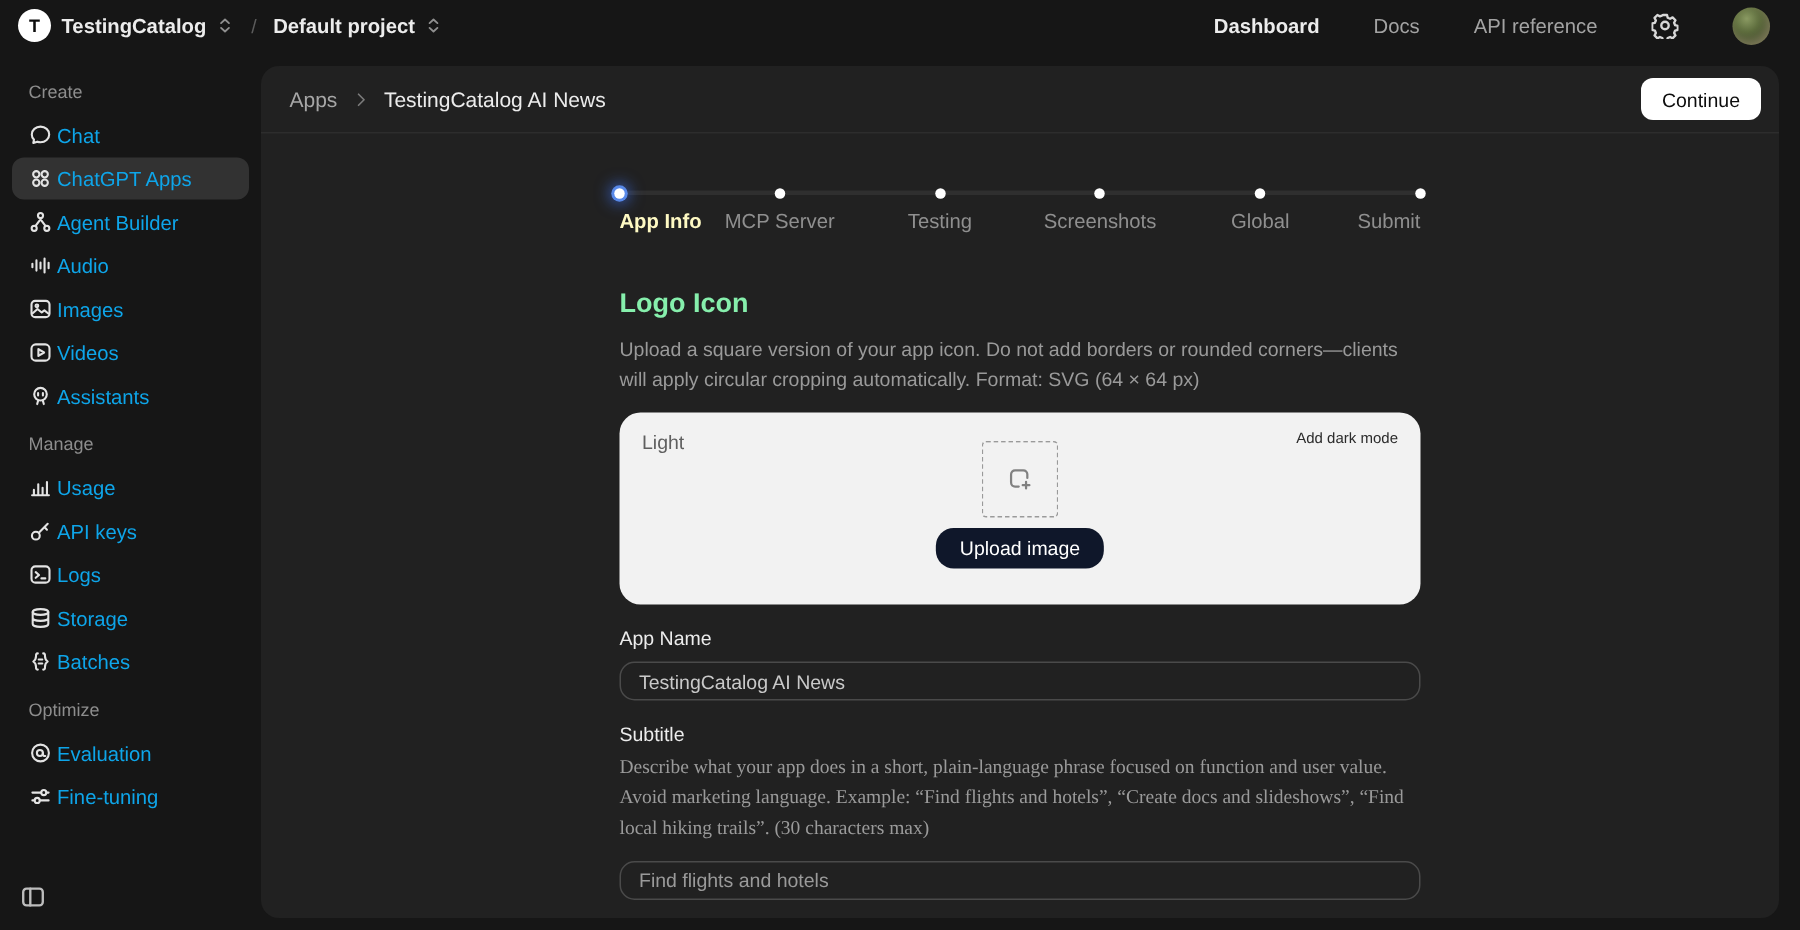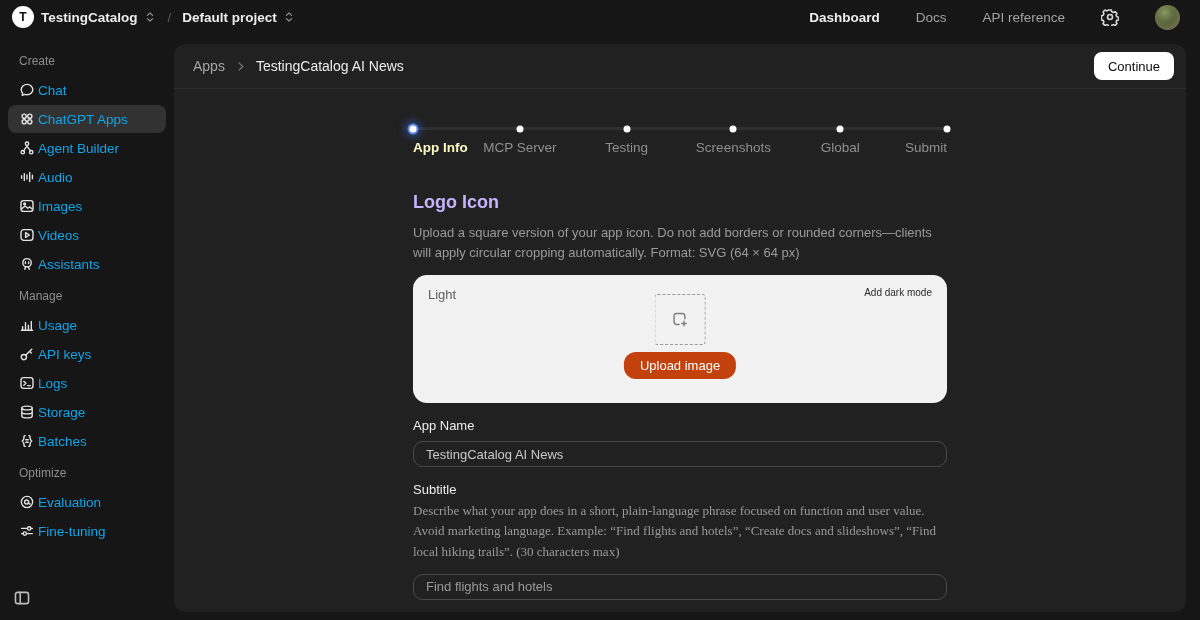--- a/index.html
+++ b/index.html
@@ -60,28 +60,28 @@
   .step-labels { position:relative; height:18px; margin-top:10px; }
   .step-labels span { position:absolute; top:0; font-size:13.5px; color:#8f8f8f; white-space:nowrap; cursor:pointer; }
   .step-labels span:nth-child(1){ left:0; color:#fef9c3; font-weight:600; }
   .step-labels span:nth-child(2){ left:20%; transform:translateX(-50%); }
   .step-labels span:nth-child(3){ left:40%; transform:translateX(-50%); }
   .step-labels span:nth-child(4){ left:60%; transform:translateX(-50%); }
   .step-labels span:nth-child(5){ left:80%; transform:translateX(-50%); }
   .step-labels span:nth-child(6){ right:0; }
 
   
-  .section-title { font-size:18px; font-weight:600; color:#c4b5fd; margin:34px 0 10px; }
+  .section-title { font-size:18px; font-weight:600; color:#86efac; margin:34px 0 10px; }
   .section-desc { font-size:13px; line-height:1.55; color:#9a9a9a; margin-bottom:12px; }
 
   .upload-card { position:relative; height:128px; background:#f2f2f2; border-radius:14px; }
   .card-mode { position:absolute; top:12px; left:15px; font-size:13px; color:#5f5f5f; }
   .card-darkmode { position:absolute; top:12px; right:15px; font-size:10px; color:#2b2b2b; cursor:pointer; }
   .drop-square { position:absolute; top:19px; left:50%; transform:translateX(-50%); width:51px; height:51px; border:1px dashed #9a9a9a; border-radius:3px; display:flex; align-items:center; justify-content:center; color:#818181; cursor:pointer; }
-  .upload-btn { position:absolute; top:77px; left:50%; transform:translateX(-50%); background:#c2410c; color:#ffffff; border:none; border-radius:12px; height:27px; padding:0 16px; font-size:13px; font-family:inherit; cursor:pointer; }
+  .upload-btn { position:absolute; top:77px; left:50%; transform:translateX(-50%); background:#0f172a; color:#ffffff; border:none; border-radius:12px; height:27px; padding:0 16px; font-size:13px; font-family:inherit; cursor:pointer; }
 
   .field-label { display:block; font-size:13px; font-weight:500; color:#ececec; margin:15px 0 8px; }
   .text-input { width:100%; height:26px; background:transparent; border:1px solid #4a4a4a; border-radius:10px; padding:0 12px; color:#c9c9c9; font-size:13px; font-family:inherit; outline:none; }
   .text-input::placeholder, .text-area::placeholder { color:#9a9a9a; }
 </style>
 </head>
 <body>
 
 <div class="topbar">
   <div class="topbar-left">

